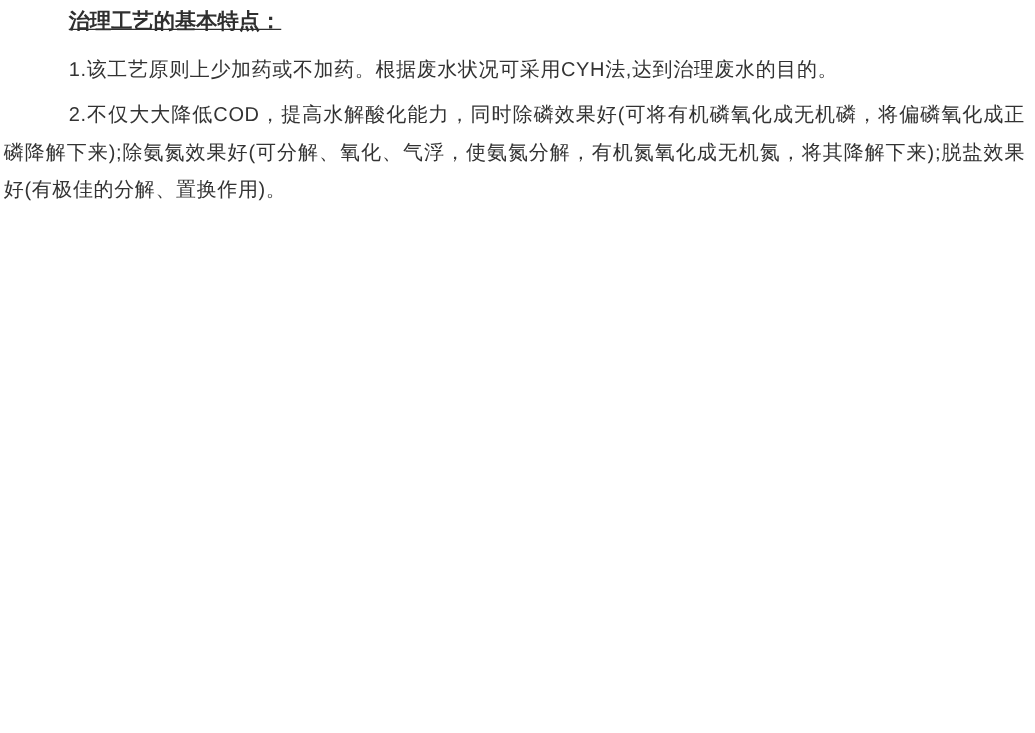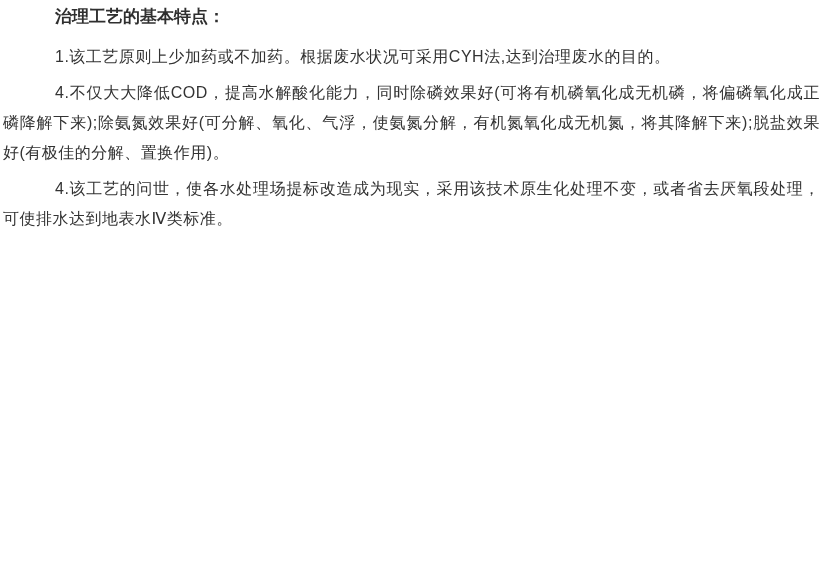--- a/index.html
+++ b/index.html
@@ -30,33 +30,33 @@
     letter-spacing: 0.5px;
     word-break: break-all;
   }
   .heading {
     font-size: 17px;
     font-weight: bold;
     line-height: 30px;
     text-indent: 52px;
     margin: 10px 0;
     color: #2f2f2f;
+    text-decoration: underline;
   }
   .doc > :first-child {
     margin-top: 0;
   }
 </style>
 </head>
 <body>
 
 <div class="doc">
   <h3 class="heading">治理工艺的基本特点：</h3>
 
   <p class="para">1.该工艺原则上少加药或不加药。根据废水状况可采用CYH法,达到治理废水的目的。</p>
 
-  <p class="para">4.不仅大大降低COD，提高水解酸化能力，同时除磷效果好(可将有机磷氧化成无机磷，将偏磷氧化成正磷降解下来);除氨氮效果好(可分解、氧化、气浮，使氨氮分解，有机氮氧化成无机氮，将其降解下来);脱盐效果好(有极佳的分解、置换作用)。</p>
+  <p class="para">2.不仅大大降低COD，提高水解酸化能力，同时除磷效果好(可将有机磷氧化成无机磷，将偏磷氧化成正磷降解下来);除氨氮效果好(可分解、氧化、气浮，使氨氮分解，有机氮氧化成无机氮，将其降解下来);脱盐效果好(有极佳的分解、置换作用)。</p>
 
 
-  <p class="para">4.该工艺的问世，使各水处理场提标改造成为现实，采用该技术原生化处理不变，或者省去厌氧段处理，可使排水达到地表水Ⅳ类标准。</p>
 
 
 
 </div>
 
 </body></html>

